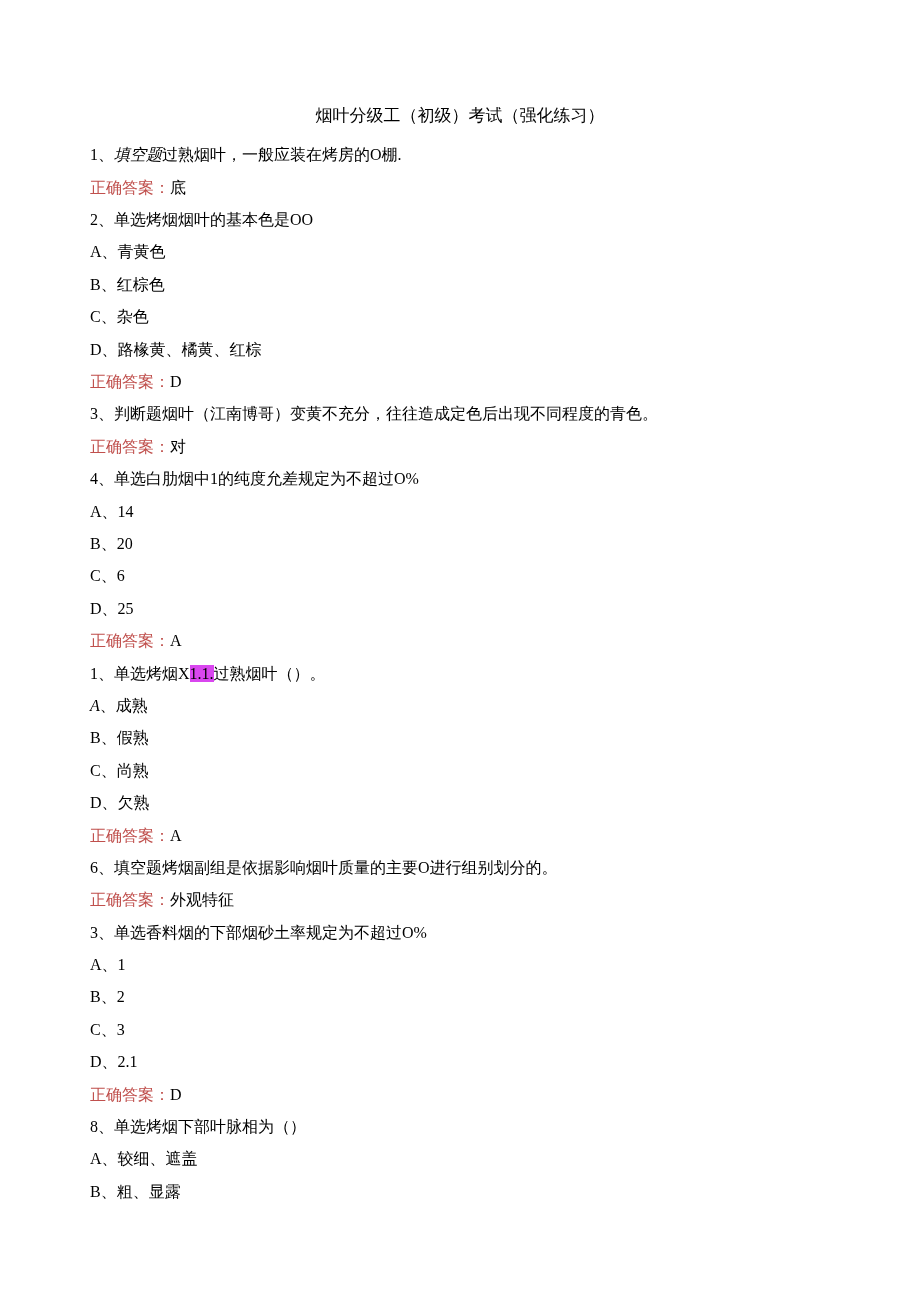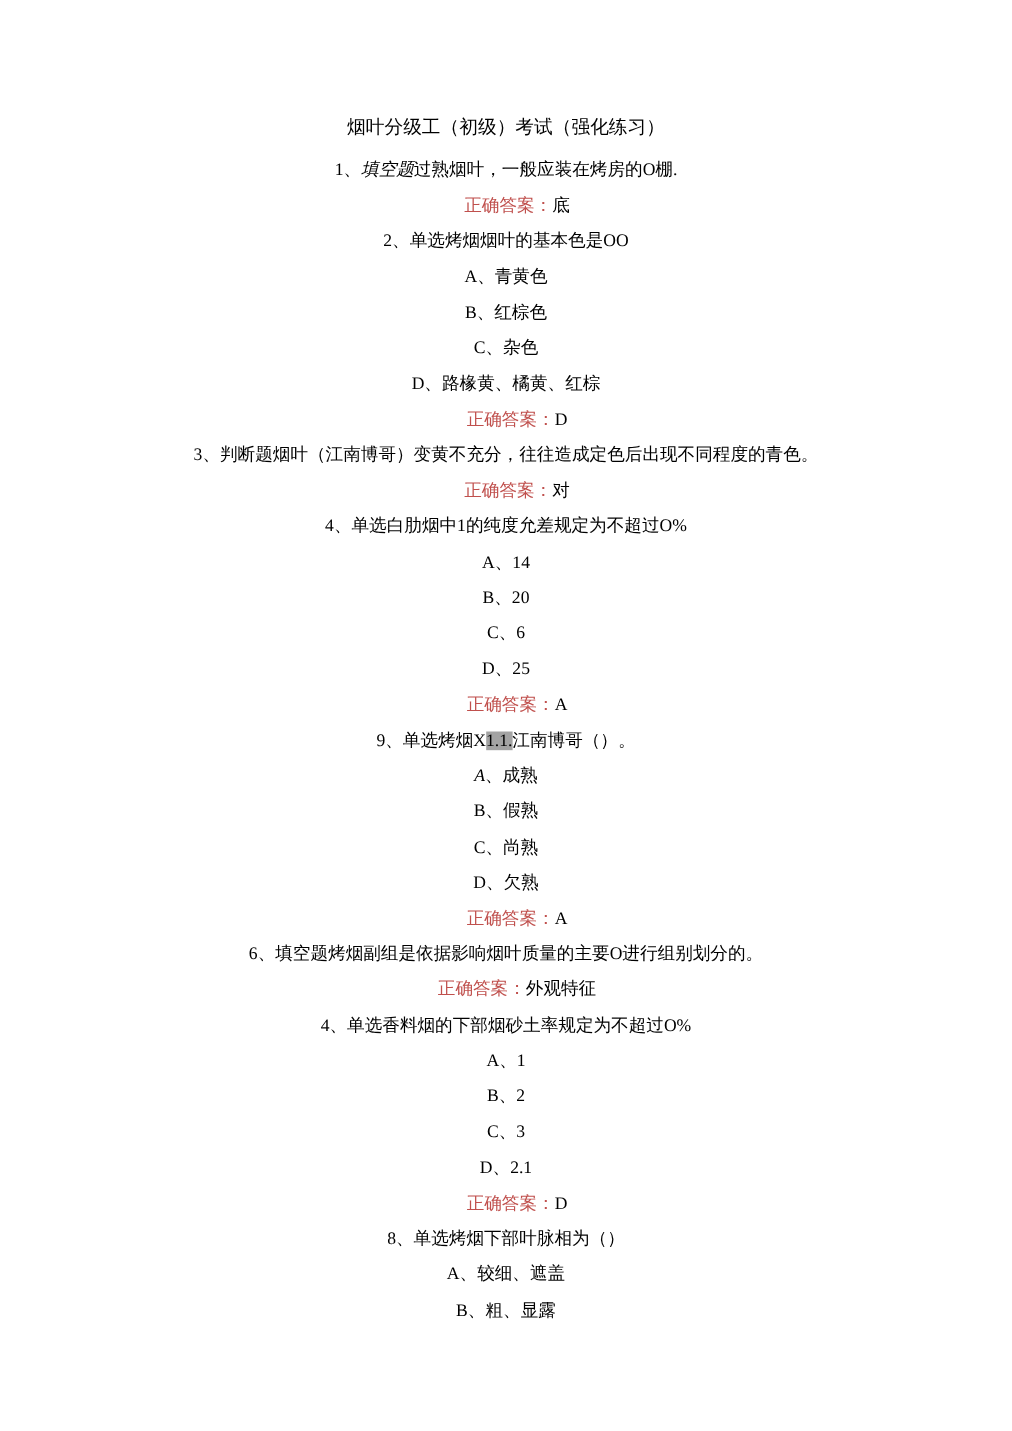--- a/index.html
+++ b/index.html
@@ -1,19 +1,18 @@
 <!DOCTYPE html>
 <html><head>
   <meta charset="utf-8">
   <style>
     * {
       margin: 0;
       padding: 0;
       box-sizing: border-box;
-      text-align: center;
     }
     body {
       font-family: "SimSun", "宋体", serif;
       font-size: 16px;
       line-height: 1.9;
       color: #000;
       background: #fff;
       padding: 100px 90px 40px 90px;
       width: 920px;
     }
@@ -23,27 +22,26 @@
       margin-bottom: 8px;
     }
     .line {
       margin-bottom: 2px;
     }
     .italic {
       font-style: italic;
     }
     .answer-label {
       color: #c0504d;
-      margin-left: 20px;
     }
     .answer-value {
       color: #000;
     }
     .highlight {
-      background-color: #a3a3a3;
+      background-color: #d946ef;
     }
     .serif-a {
       font-family: "Times New Roman", serif;
       font-style: italic;
     }
   </style>
 </head>
 <body>
 
 <div class="title">烟叶分级工（初级）考试（强化练习）</div>
@@ -72,38 +70,38 @@
 <div class="line">4、单选白肋烟中1的纯度允差规定为不超过O%</div>
 <div class="line">A、14</div>
 <div class="line">B、20</div>
 <div class="line">C、6</div>
 <div class="line">D、25</div>
 <div class="line">
   <span class="answer-label">正确答案：</span><span class="answer-value">A</span>
 </div>
 
 <div class="line">
-  <span>9、单选烤烟X</span><span class="highlight">1.1.</span><span>江南博哥（）。</span>
+  <span>1、单选烤烟X</span><span class="highlight">1.1.</span><span>过熟烟叶（）。</span>
 </div>
 <div class="line">
   <span class="serif-a">A</span><span>、成熟</span>
 </div>
 <div class="line">B、假熟</div>
 <div class="line">C、尚熟</div>
 <div class="line">D、欠熟</div>
 <div class="line">
   <span class="answer-label">正确答案：</span><span class="answer-value">A</span>
 </div>
 
 <div class="line">6、填空题烤烟副组是依据影响烟叶质量的主要O进行组别划分的。</div>
 <div class="line">
   <span class="answer-label">正确答案：</span><span class="answer-value">外观特征</span>
 </div>
 
-<div class="line">4、单选香料烟的下部烟砂土率规定为不超过O%</div>
+<div class="line">3、单选香料烟的下部烟砂土率规定为不超过O%</div>
 <div class="line">A、1</div>
 <div class="line">B、2</div>
 <div class="line">C、3</div>
 <div class="line">D、2.1</div>
 <div class="line">
   <span class="answer-label">正确答案：</span><span class="answer-value">D</span>
 </div>
 
 <div class="line">8、单选烤烟下部叶脉相为（）</div>
 <div class="line">A、较细、遮盖</div>

